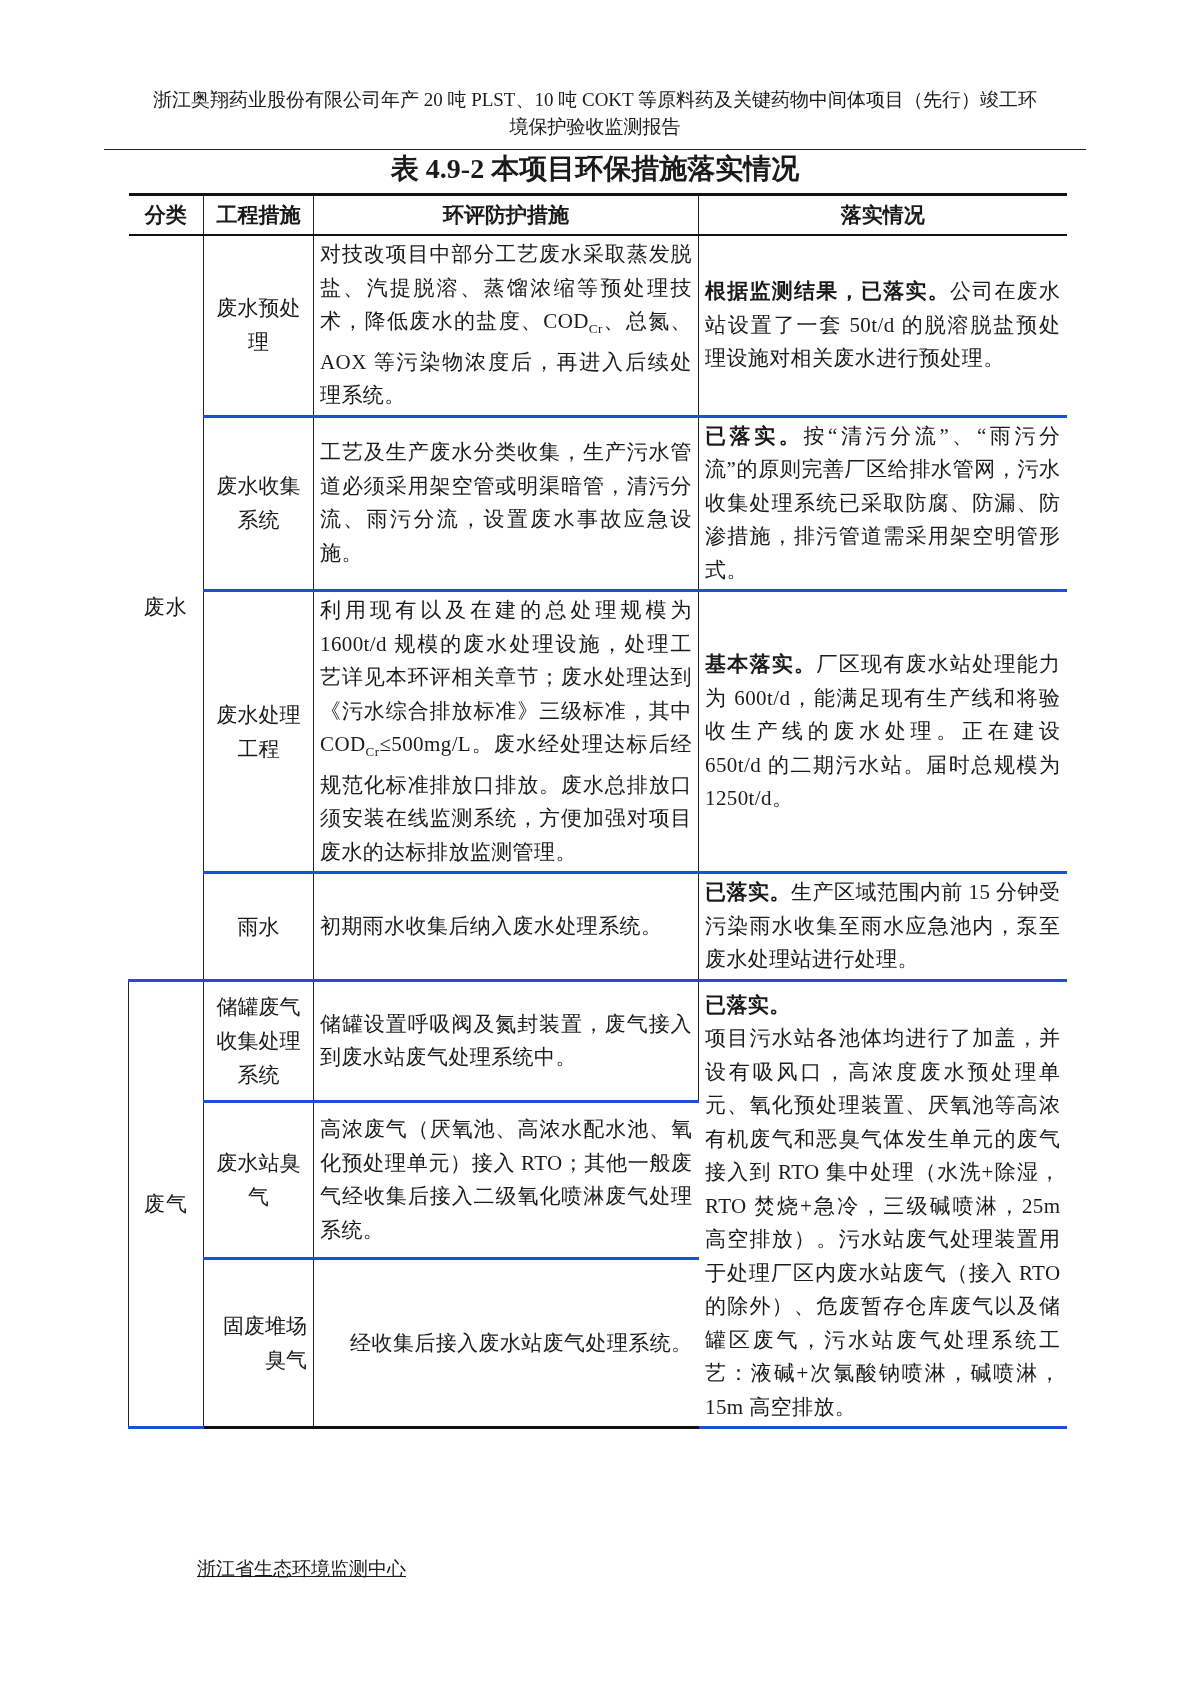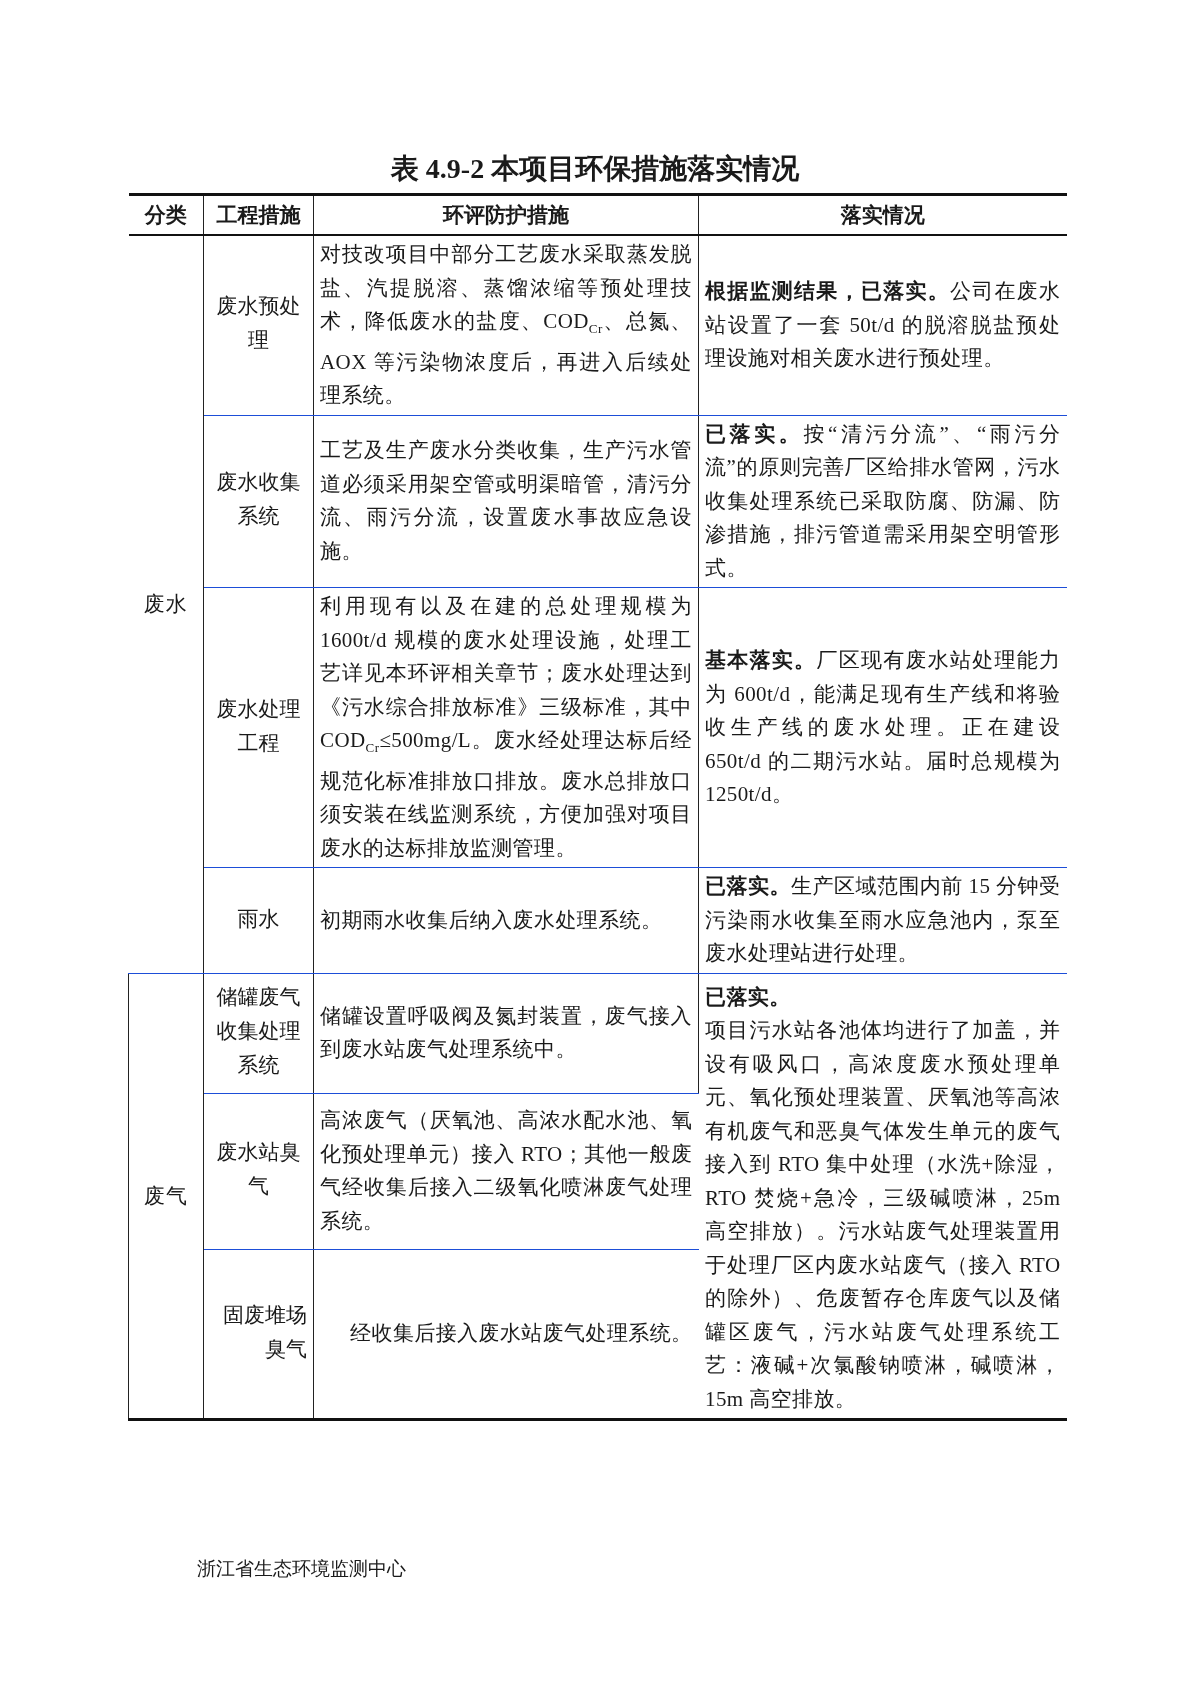--- a/index.html
+++ b/index.html
@@ -38,30 +38,29 @@
   table.ep th{
     font-weight:bold;text-align:center;
     border-bottom:2px solid #111;
     height:34px;
     margin-top:12px;
   }
   
   table.ep th:not(:last-child), table.ep td:not(:last-child){
     border-right:1px solid #222;
   }
-  table.ep td{border-bottom:1px solid #1d4ed8;}
+  table.ep td{border-bottom:3px solid #1d4ed8;}
   table.ep tbody tr:last-child td{border-bottom:none;text-align:right;}
   td.cat{
     text-align:center;font-size:22px;letter-spacing:1px;
   }
   td.cat.gas{border-left:1px solid #222;text-align:center;}
   td.measure{
     text-align:center;font-size:22px;line-height:34px;
     white-space:pre-line;
-    font-family:Liberation Mono, monospace;
   }
   td.eia, td.status{
     text-align:justify;
     line-height:33.5px;
     letter-spacing:0.4px;
     padding:4px 15px 4px 16px;
     white-space:pre-line;
   }
   td.status.vtop{vertical-align:top;padding-top:7px;}
   sub{font-size:0.62em;}
@@ -69,31 +68,36 @@
   tr.r1{height:104px;}
   tr.r2{height:148px;}
   tr.r3{height:272px;}
   tr.r4{height:100px;}
   tr.r5{height:98px;}
   tr.r6{height:126px;}
   tr.r7{height:152px;}
   .footer-left{
     position:absolute;top:1556px;left:197px;
     font-size:19px;
+    text-decoration:underline;
   }
   .page-number{
     position:absolute;top:1556px;left:0;width:1150px;
     text-align:center;font-size:19px;
   }
 </style>
 </head>
 <body>
 
 <div class="page">
 
+  <div class="doc-header">
+    <div>浙江奥翔药业股份有限公司年产 20 吨 PLST、10 吨 COKT 等原料药及关键药物中间体项目（先行）竣工环</div>
+    <div>境保护验收监测报告</div>
+  </div>
 
   <div class="table-title">表 4.9-2  本项目环保措施落实情况</div>
 
   <table class="ep">
     <colgroup>
       <col style="width:75px">
       <col style="width:110px">
       <col style="width:385px">
       <col style="width:368px">
     </colgroup>

